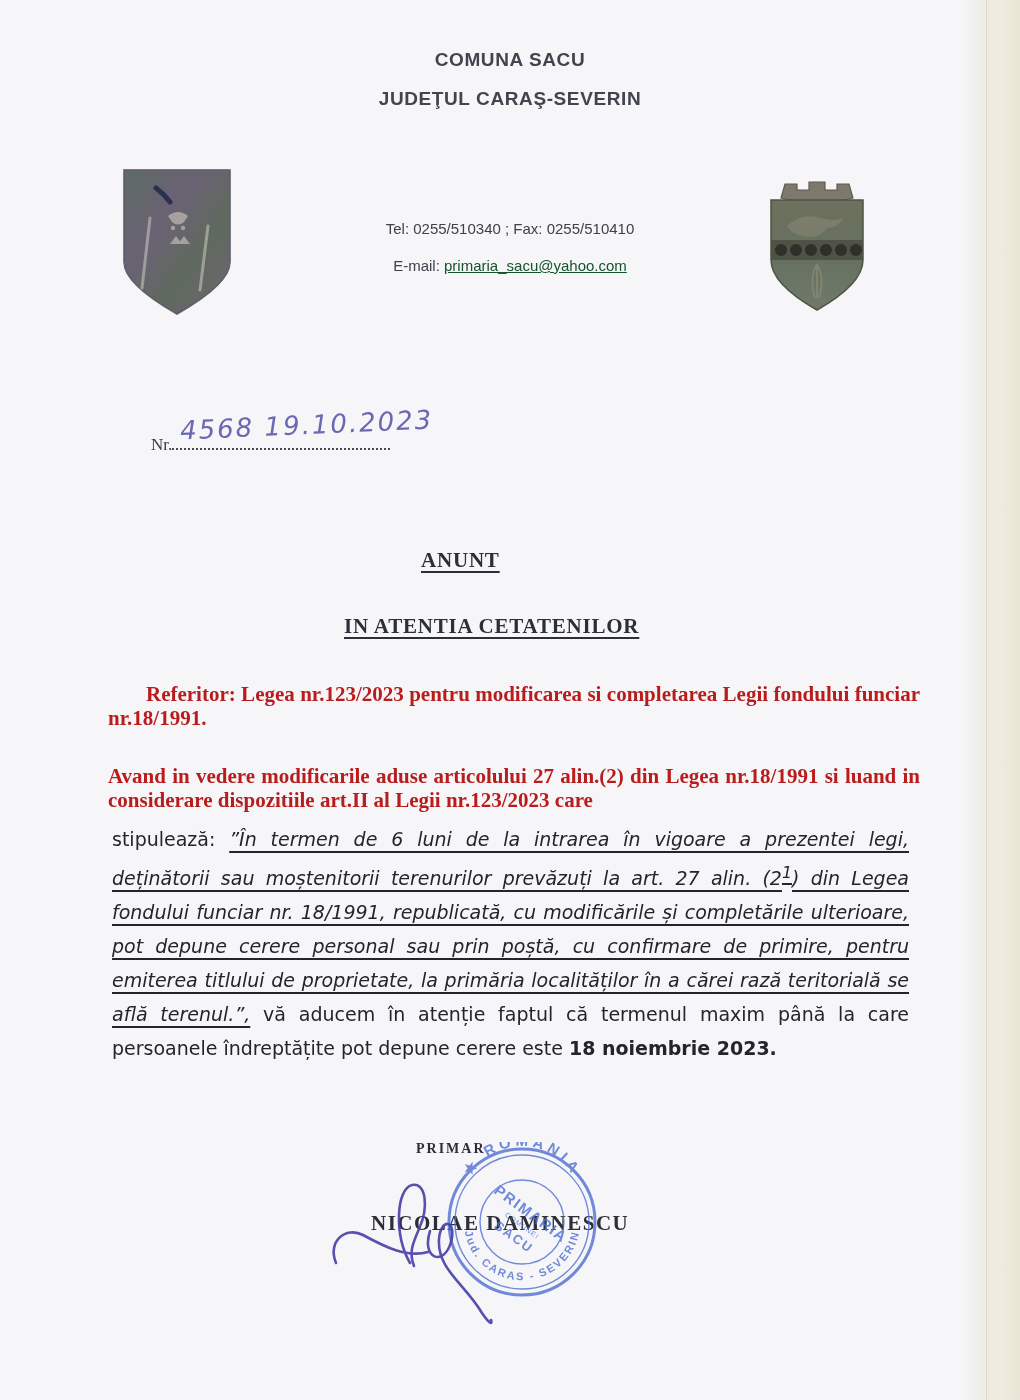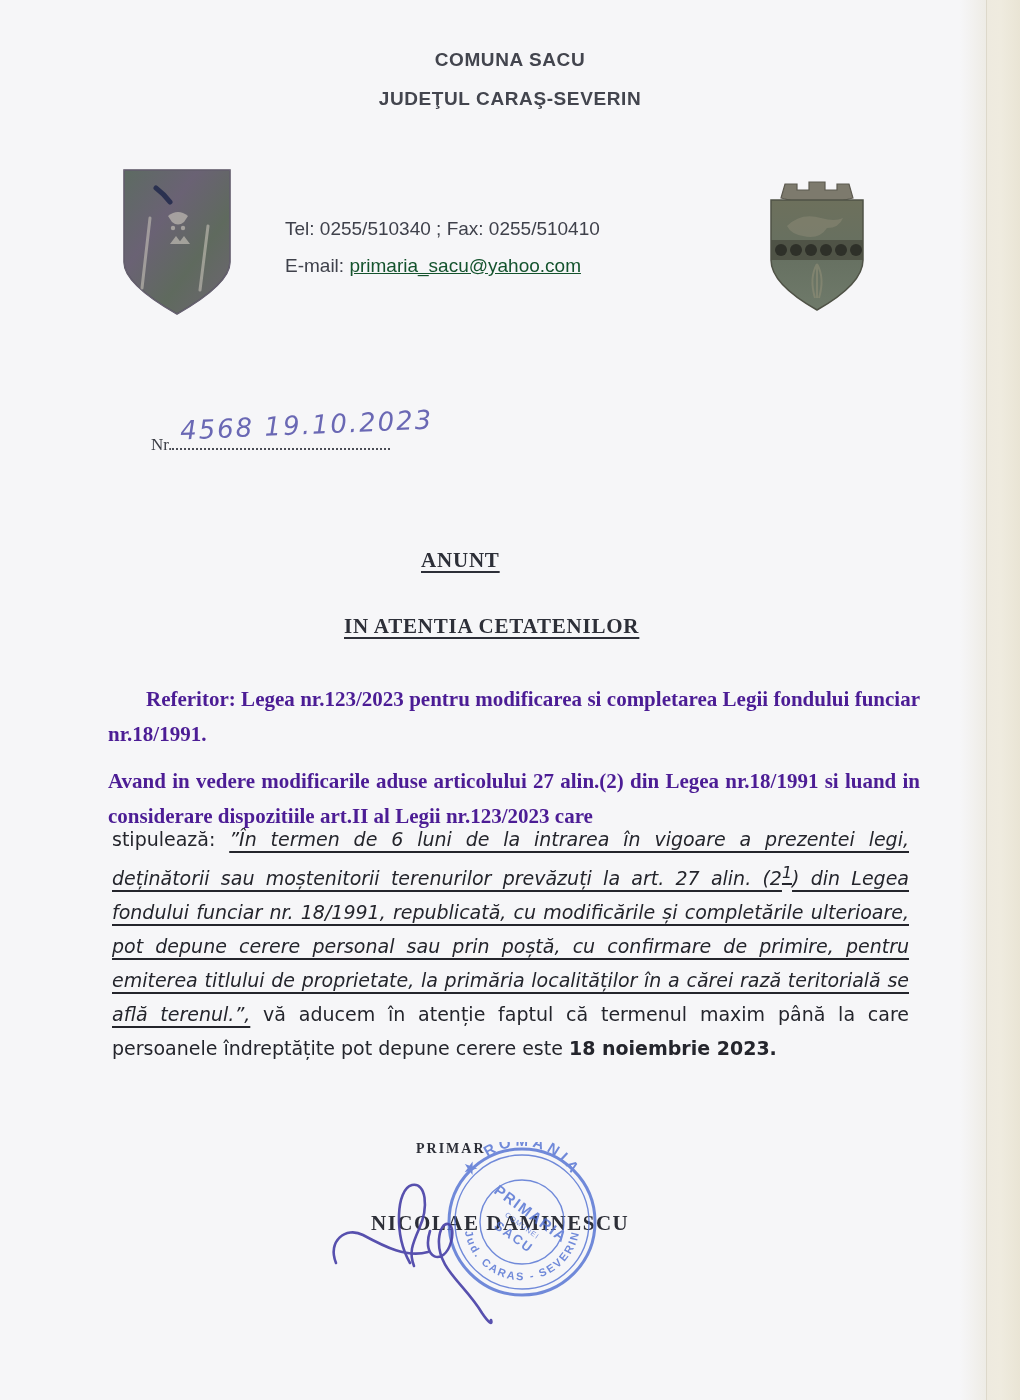--- a/index.html
+++ b/index.html
@@ -20,22 +20,22 @@
     left:960px;top:0;width:26px;height:1400px;
     background:linear-gradient(to right, rgba(240,238,232,0) 0%, rgba(231,227,214,.55) 100%);
   }
   
   .header-block{
     left:310px;top:40px;width:400px;text-align:center;
     font-family:"Liberation Sans", sans-serif;font-weight:bold;
     font-size:19px;letter-spacing:.6px;color:#43454e;line-height:39px;
   }
   .contact-block{
-    left:285px;top:210px;width:450px;
-    font-family:"Liberation Sans", sans-serif;font-size:19px;color:#3f414b;line-height:37px;
+    left:285px;top:210px;width:450px;text-align:center;
+    font-family:"Liberation Sans", sans-serif;font-size:15px;color:#3f414b;line-height:37px;
   }
   .contact-block a{color:#14532d;text-decoration:underline;}
   
   .nr-block{left:103px;top:424px;font-size:17px;color:#3a3c44;margin-left:48px;}
   .nr-dots{
     display:inline-block;width:218px;border-bottom:2px dotted #4a4c55;
     position:relative;height:24px;vertical-align:baseline;
   }
   .nr-hand{
     position:absolute;left:8px;top:-14px;white-space:nowrap;
@@ -45,21 +45,21 @@
   
   .doc-title{
     font-weight:bold;font-size:21px;letter-spacing:.8px;color:#2d2f38;
     text-decoration:underline;text-underline-offset:4px;text-decoration-thickness:2px;
   }
   .t-main{left:421px;top:548px;}
   .t-sub{left:344px;top:614px;}
   
   .para{
     left:108px;width:812px;text-align:justify;
-    font-weight:bold;font-size:21px;line-height:35px;color:#4c1d95;
+    font-weight:bold;font-size:21px;line-height:24px;color:#b91c1c;
   }
   .p-referitor{top:682px;text-indent:38px;}
   .p-avand{top:764px;}
   .p-quote{
     left:112px;top:822px;width:797px;text-align:justify;
     font-family:"DejaVu Sans", sans-serif;font-weight:normal;
     font-size:19px;line-height:34px;color:#24252c;
   }
   .q-ital{
     font-style:italic;text-decoration:underline;

